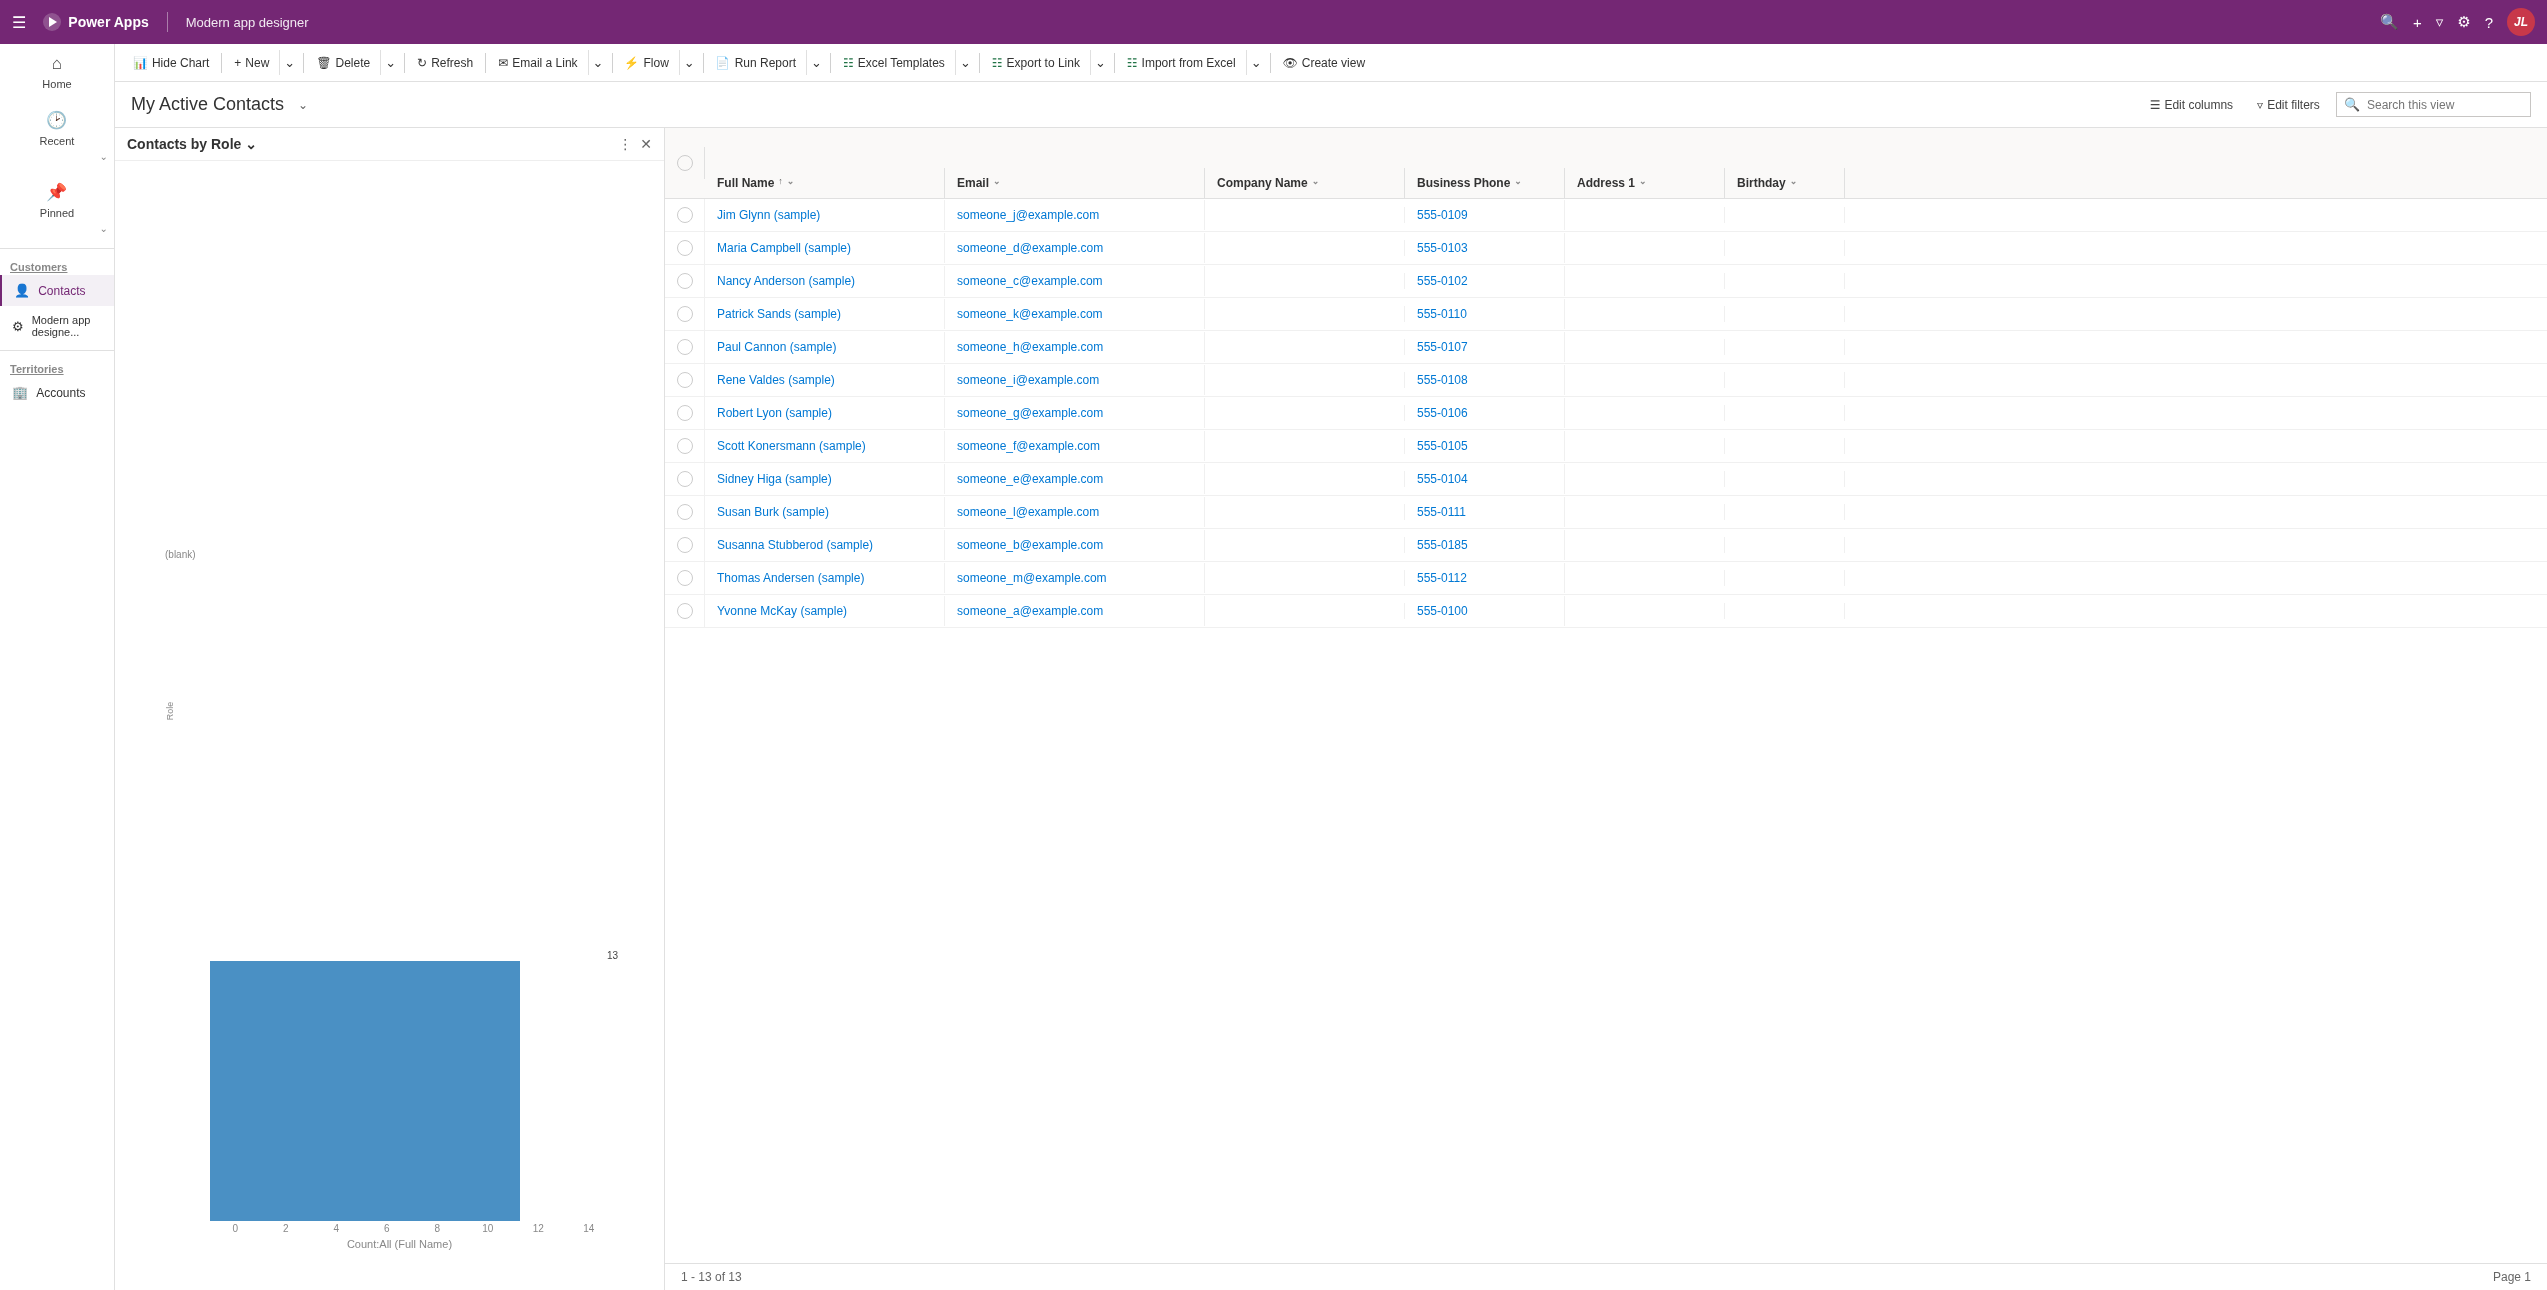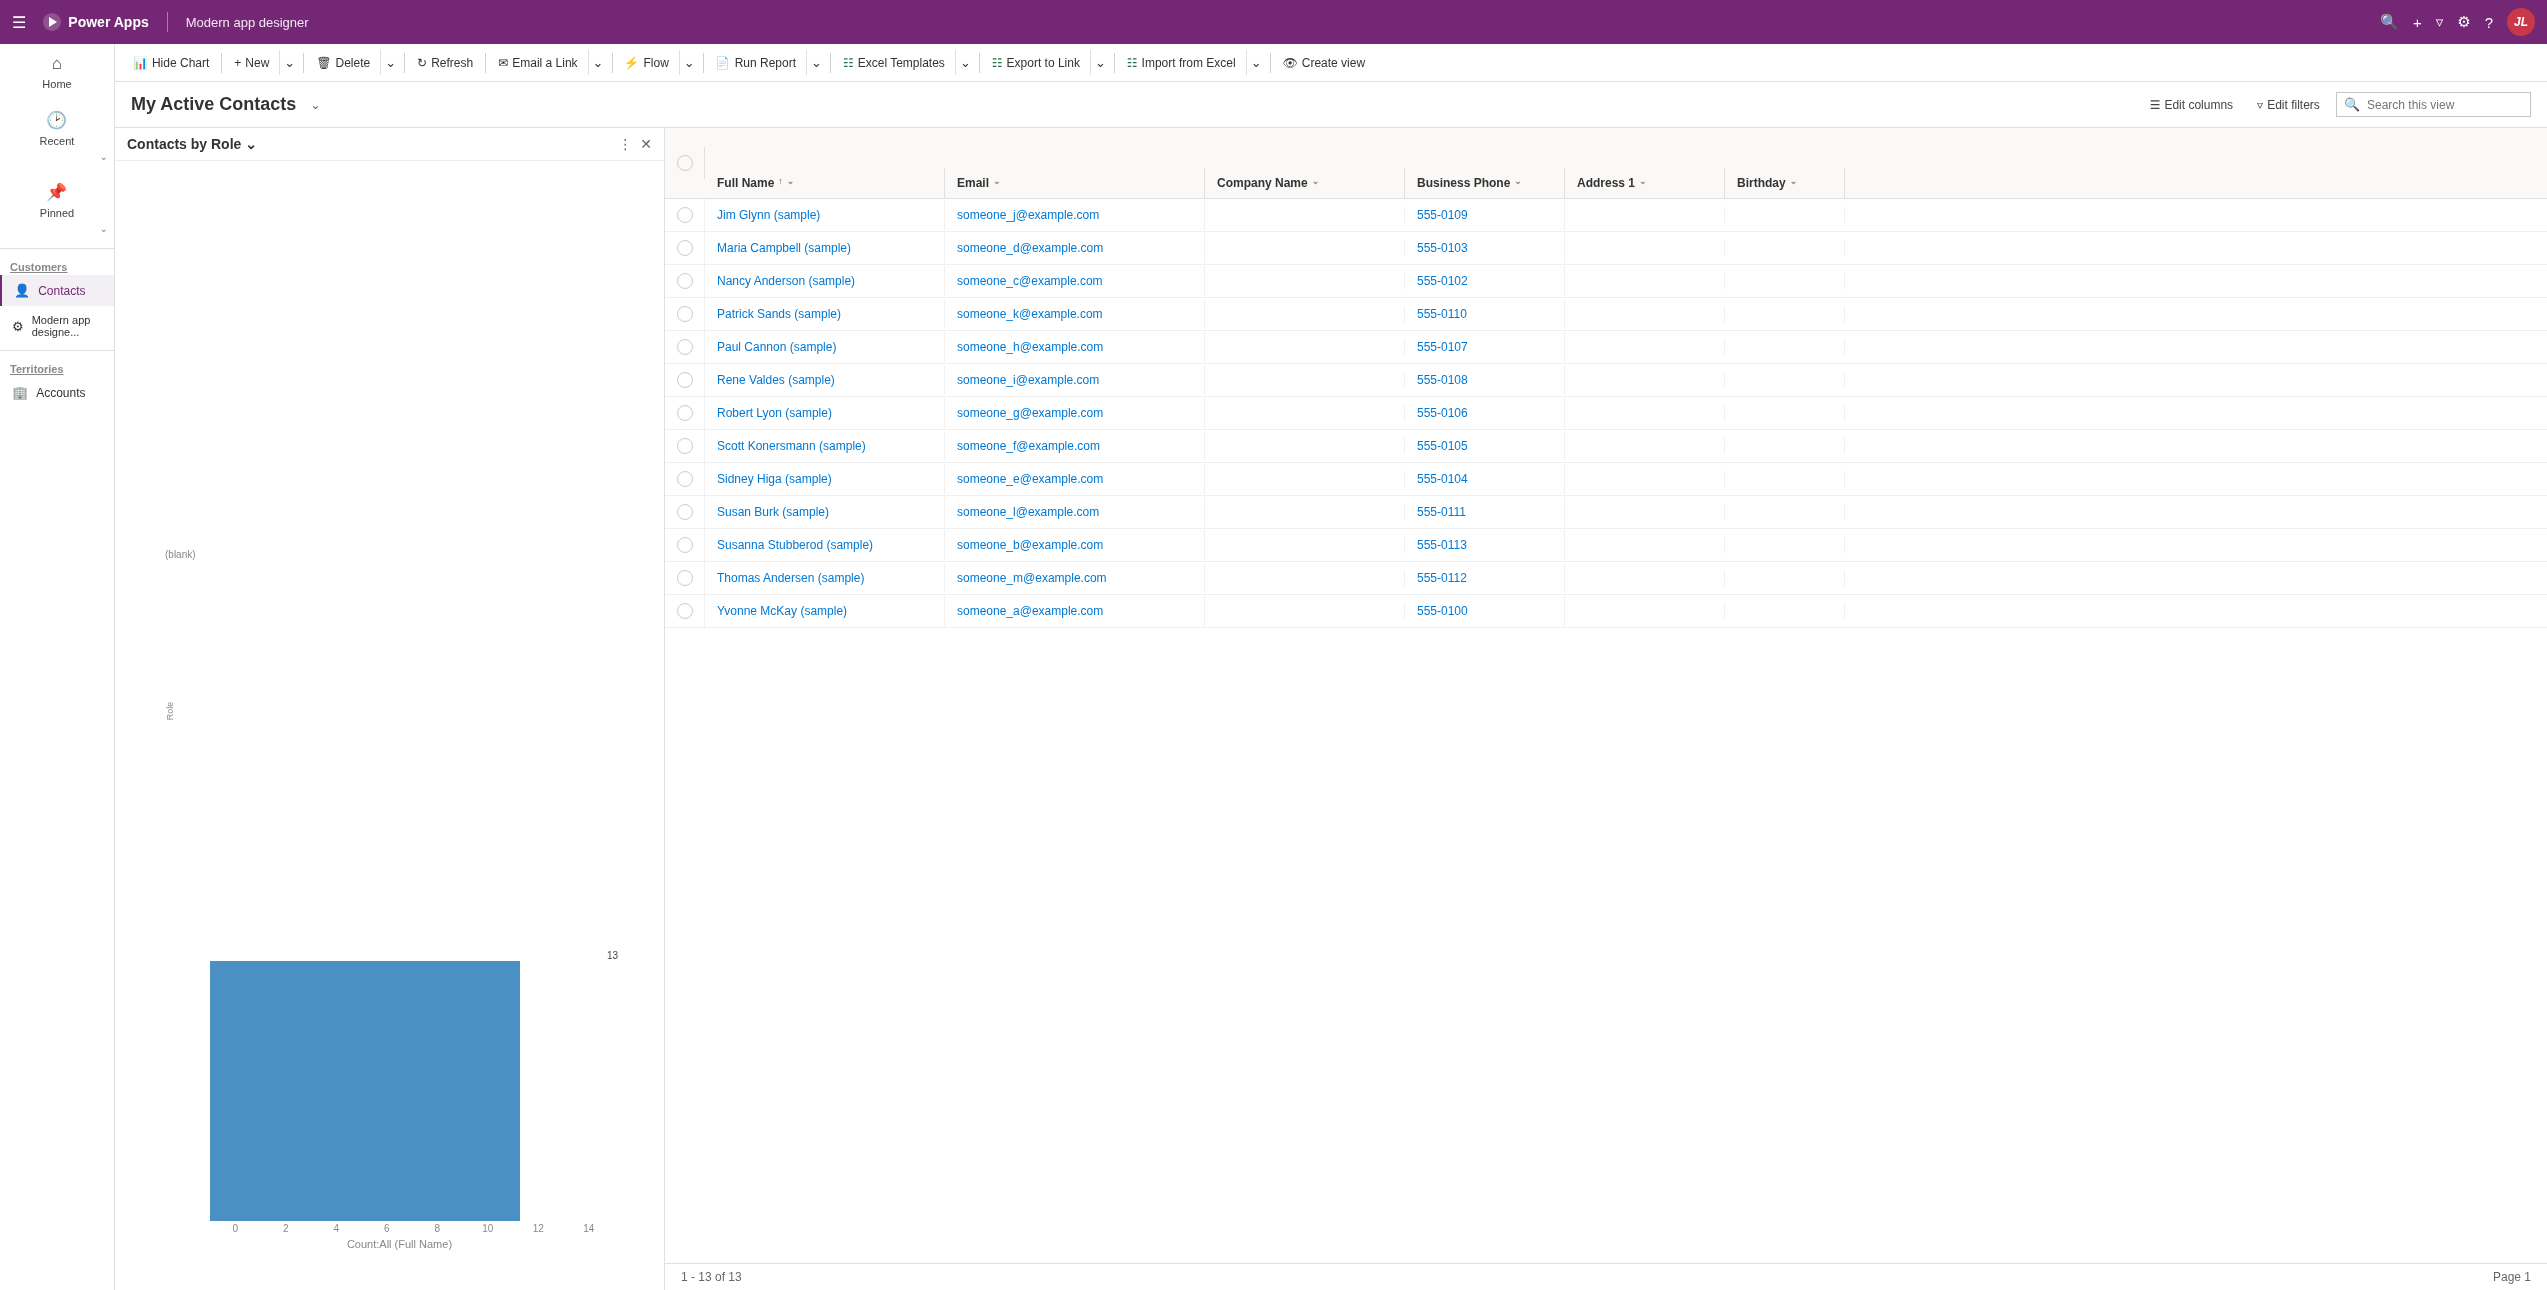--- a/index.html
+++ b/index.html
@@ -40,21 +40,21 @@
     .content-area { flex: 1; display: flex; flex-direction: column; overflow: hidden; background: #fff; }
 
     
     .command-bar { display: flex; align-items: center; padding: 6px 10px; border-bottom: 1px solid #e0e0e0; gap: 2px; background: #fff; flex-shrink: 0; flex-wrap: wrap; }
     .cmd-btn { display: flex; align-items: center; gap: 4px; padding: 5px 8px; border: none; background: transparent; cursor: pointer; color: #333; font-size: 12px; border-radius: 2px; white-space: nowrap; }
     .cmd-separator { width: 1px; height: 20px; background: #d0d0d0; margin: 0 2px; }
     .cmd-btn-caret { display: flex; align-items: center; border-left: 1px solid #e0e0e0; padding: 5px 4px; cursor: pointer; }
 
     
     .view-header { display: flex; align-items: center; padding: 10px 16px; border-bottom: 1px solid #e0e0e0; gap: 10px; flex-shrink: 0; background: #fff; }
-    .view-title { font-size: 18px; font-weight: 700; color: #333; }
+    .view-title { font-size: 18px; font-weight: 400; color: #333; }
     .view-title-caret { color: #666; font-size: 12px; cursor: pointer; margin-left: 4px; }
     .view-header-right { margin-left: auto; display: flex; align-items: center; gap: 8px; }
     .view-header-btn { display: flex; align-items: center; gap: 4px; padding: 4px 8px; border: none; background: transparent; cursor: pointer; color: #444; font-size: 12px; }
     .search-box { display: flex; align-items: center; border: 1px solid #c8c6c4; background: #fff; padding: 4px 8px; gap: 6px; min-width: 160px; }
     .search-box input { border: none; outline: none; font-size: 12px; color: #333; background: transparent; width: 100%; }
 
     
     .body-split { display: flex; flex: 1; overflow: hidden; }
 
     
@@ -434,21 +434,21 @@
       <div class="grid-cell col-address"></div>
       <div class="grid-cell col-birthday"></div>
     </div>
             <div class="grid-row">
       <div class="grid-cell-checkbox">
         <div class="radio-circle"></div>
       </div>
       <div class="grid-cell col-fullname link">Susanna Stubberod (sample)</div>
       <div class="grid-cell col-email link">someone_b@example.com</div>
       <div class="grid-cell col-company"></div>
-      <div class="grid-cell col-phone link">555-0113</div>
+      <div class="grid-cell col-phone link">555-0185</div>
       <div class="grid-cell col-address"></div>
       <div class="grid-cell col-birthday"></div>
     </div>
             <div class="grid-row">
       <div class="grid-cell-checkbox">
         <div class="radio-circle"></div>
       </div>
       <div class="grid-cell col-fullname link">Thomas Andersen (sample)</div>
       <div class="grid-cell col-email link">someone_m@example.com</div>
       <div class="grid-cell col-company"></div>

